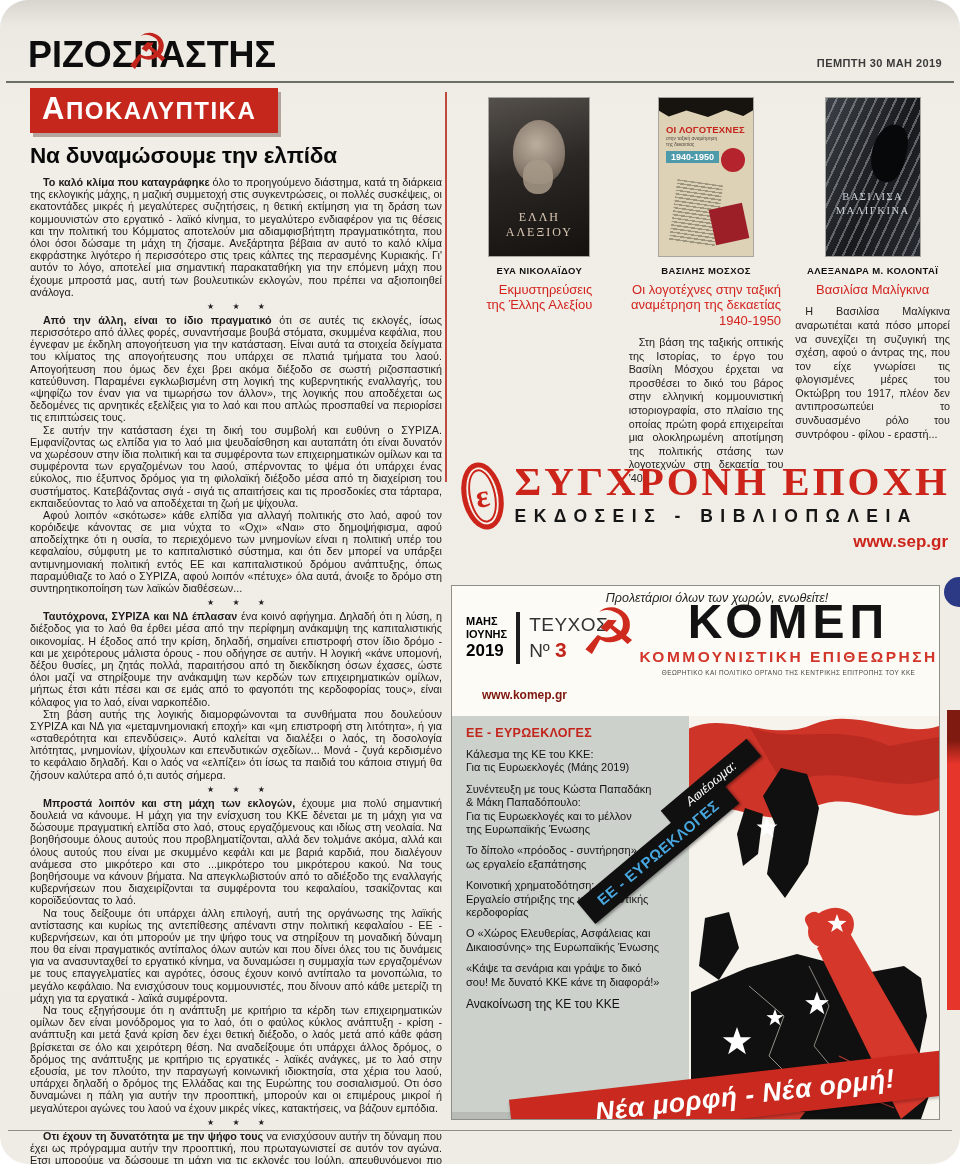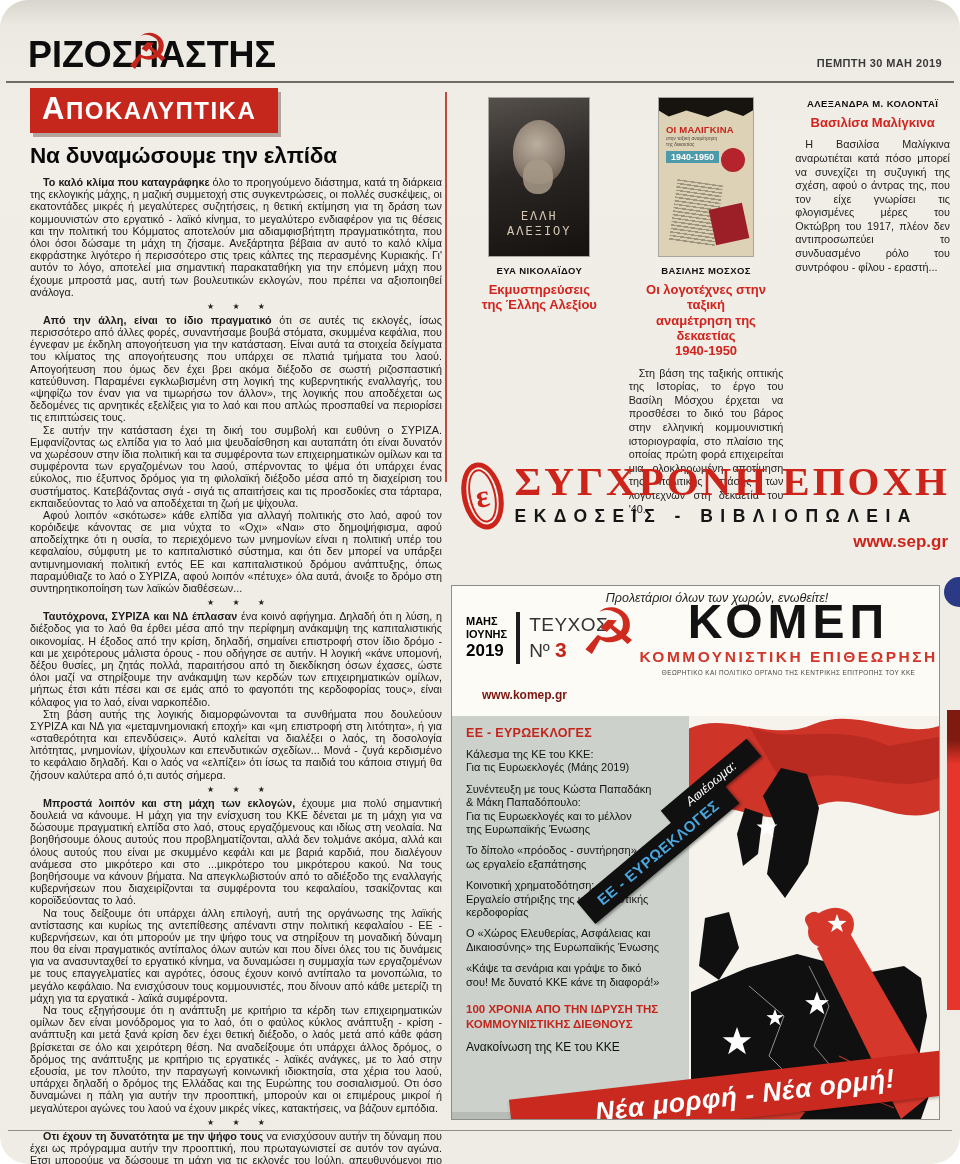--- a/index.html
+++ b/index.html
@@ -27,40 +27,40 @@
   
   .books{position:absolute;left:462px;top:98px;width:488px;display:flex;gap:12px;}
   .book{flex:1;display:flex;flex-direction:column;align-items:center;}
   .cover{height:158px;margin-bottom:9px;box-shadow:0 0 0 1px rgba(0,0,0,.3);position:relative;overflow:hidden;}
   .cover-1{width:100px;background:linear-gradient(165deg,#55504b 0%,#2b2725 45%,#14110f 100%);}
   .face-blob{position:absolute;left:24px;top:22px;width:52px;height:64px;border-radius:50% 50% 46% 46%;
     background:radial-gradient(circle at 45% 38%,#c9bcab 0%,#97897a 55%,#55493d 100%);opacity:.9;}
   .hand-blob{position:absolute;left:34px;top:62px;width:30px;height:34px;border-radius:45%;
     background:#a89a88;opacity:.85;}
   .cover1-text{position:absolute;left:0;right:0;bottom:16px;text-align:center;color:#ead9c2;
-    font-family:Liberation Mono, monospace;font-size:12px;letter-spacing:2px;line-height:1.25;white-space:pre-line;opacity:.9;}
+    font-family:Liberation Serif, serif;font-size:12px;letter-spacing:2px;line-height:1.25;white-space:pre-line;opacity:.9;}
   .cover-2{width:94px;background:#ddd2b6;}
   .torn-band{position:absolute;left:-2px;right:-2px;top:0;height:20px;background:#17140f;
     clip-path:polygon(0 0,100% 0,100% 55%,88% 90%,70% 60%,52% 95%,30% 62%,12% 92%,0 58%);}
   .cover2-title{position:absolute;left:7px;top:26px;color:#c5241c;font-weight:bold;font-size:9.5px;letter-spacing:.2px;}
   .cover2-sub{position:absolute;left:7px;top:38px;color:#4c463c;font-size:4.8px;line-height:1.25;white-space:pre-line;}
   .cover2-years{position:absolute;left:7px;top:53px;background:#4d9aab;color:#fff;font-weight:bold;
     font-size:9px;padding:1px 5px;}
   .cover2-dot{position:absolute;right:8px;top:50px;width:24px;height:24px;border-radius:50%;background:#b5232c;}
   .newsprint{position:absolute;left:14px;top:84px;width:46px;height:62px;transform:rotate(8deg);
     background:repeating-linear-gradient(180deg,#8f8672 0 1.5px,#d9cfb4 1.5px 3.5px);opacity:.8;}
   .cover2-square{position:absolute;right:7px;bottom:14px;width:34px;height:36px;background:#9c1f28;transform:rotate(-12deg);}
   .cover-3{width:94px;background:linear-gradient(115deg,#3d4147 0%,#17191d 55%,#272a30 100%);}
   .streaks{position:absolute;inset:0;background:repeating-linear-gradient(115deg,rgba(220,225,230,.35) 0 2px,rgba(0,0,0,0) 2px 9px);}
   .figure-blob{position:absolute;right:14px;top:26px;width:34px;height:58px;border-radius:50% 40% 40% 50%;
     background:#07080a;transform:rotate(14deg);}
   .cover3-text{position:absolute;left:0;right:0;top:92px;text-align:center;color:#ccd2d9;
     font-family:"Liberation Serif",serif;font-size:10.5px;letter-spacing:1.5px;line-height:1.3;white-space:pre-line;}
   .book-author{font-size:9.5px;font-weight:bold;color:#101010;letter-spacing:.4px;margin-bottom:6px;text-align:right;}
-  .book-title{font-size:13px;font-weight:bold;color:#d2231e;text-align:center;line-height:1.18;
+  .book-title{font-size:13px;font-weight:normal;color:#d2231e;text-align:right;line-height:1.18;
     white-space:pre-line;margin-bottom:8px;}
   .book-review{font-size:10.8px;line-height:1.26;text-align:justify;color:#222;align-self:stretch;text-indent:10px;}
   
   .sep-ad{position:absolute;left:462px;top:462px;width:488px;display:flex;align-items:flex-start;}
   .sep-logo{width:58px;height:58px;border:5px solid #cc241a;border-radius:50%;display:flex;align-items:center;
     justify-content:center;transform:rotate(-12deg);margin-right:12px;box-shadow:inset 0 0 0 2px #f4f1ea,inset 0 0 0 4px #cc241a;}
   .sep-logo span{font-family:"Liberation Serif",serif;font-size:32px;color:#cc241a;font-weight:bold;}
   .sep-text{flex:1;}
   .sep-title{font-family:"Liberation Serif",serif;color:#cc241a;font-size:41px;font-weight:bold;
     letter-spacing:3px;line-height:.95;white-space:nowrap;}
@@ -154,35 +154,41 @@
         <div class="cover1-text">ΕΛΛΗ
 ΑΛΕΞΙΟΥ</div>
       </div>
       <div class="book-author">ΕΥΑ ΝΙΚΟΛΑΪΔΟΥ</div>
       <div class="book-title">Εκμυστηρεύσεις
 της Έλλης Αλεξίου</div>
     </div>
     <div class="book">
       <div class="cover cover-2">
         <div class="torn-band"></div>
-        <div class="cover2-title">ΟΙ ΜΑΛΙΓΚΙΝΑ</div>
+        <div class="cover2-title">ΟΙ ΛΟΓΟΤΕΧΝΕΣ</div>
         <div class="cover2-sub">στην ταξική αναμέτρηση
 της δεκαετίας</div>
         <div class="cover2-years">1940-1950</div>
         <div class="cover2-dot"></div>
         <div class="newsprint"></div>
         <div class="cover2-square"></div>
       </div>
       <div class="book-author">ΒΑΣΙΛΗΣ ΜΟΣΧΟΣ</div>
       <div class="book-title">Οι λογοτέχνες στην ταξική
 αναμέτρηση της δεκαετίας
 1940-1950</div>
       <div class="book-review">Στη βάση της ταξικής οπτικής της Ιστορίας, το έργο του Βασίλη Μόσχου έρχεται να προσθέσει το δικό του βάρος στην ελληνική κομμουνιστική ιστοριογραφία, στο πλαίσιο της οποίας πρώτη φορά επιχειρείται μια ολοκληρωμένη αποτίμηση της πολιτικής στάσης των λογοτεχνών στη δεκαετία του '40.</div>
     </div>
     <div class="book">
+      <div class="cover cover-3">
+        <div class="streaks"></div>
+        <div class="figure-blob"></div>
+        <div class="cover3-text">ΒΑΣΙΛΙΣΑ
+ΜΑΛΙΓΚΙΝΑ</div>
+      </div>
       <div class="book-author">ΑΛΕΞΑΝΔΡΑ Μ. ΚΟΛΟΝΤΑΪ</div>
       <div class="book-title">Βασιλίσα Μαλίγκινα</div>
       <div class="book-review">Η Βασιλίσα Μαλίγκινα αναρωτιέται κατά πόσο μπορεί να συνεχίζει τη συζυγική της σχέση, αφού ο άντρας της, που τον είχε γνωρίσει τις φλογισμένες μέρες του Οκτώβρη του 1917, πλέον δεν αντιπροσωπεύει το συνδυασμένο ρόλο του συντρόφου - φίλου - εραστή...</div>
     </div>
   </div>
 
   <div class="sep-ad">
     <div class="sep-logo">
         <span>ε</span>
       </div>
@@ -260,22 +266,20 @@
 της Ευρωπαϊκής Ένωσης</div>
         <div class="topic">Το δίπολο «πρόοδος - συντήρηση»
 ως εργαλείο εξαπάτησης</div>
         <div class="topic">Κοινοτική χρηματοδότηση:
 Εργαλείο στήριξης της καπιταλιστικής
 κερδοφορίας</div>
         <div class="topic">Ο «Χώρος Ελευθερίας, Ασφάλειας και
 Δικαιοσύνης» της Ευρωπαϊκής Ένωσης</div>
         <div class="topic">«Κάψε τα σενάρια και γράψε το δικό
 σου! Με δυνατό ΚΚΕ κάνε τη διαφορά!»</div>
-        <div class="feature-title">100 ΧΡΟΝΙΑ ΑΠΟ ΤΗΝ ΙΔΡΥΣΗ ΤΗΣ
-ΚΟΜΜΟΥΝΙΣΤΙΚΗΣ ΔΙΕΘΝΟΥΣ</div>
         <div class="feature-sub">Ανακοίνωση της ΚΕ του ΚΚΕ</div>
       </div>
 
       <div class="ribbon ribbon-small">Αφιέρωμα:</div>
       <div class="ribbon ribbon-large">ΕΕ - ΕΥΡΩΕΚΛΟΓΕΣ</div>
 
       <div class="stripe-gray"></div>
       <div class="stripe stripe-a"></div>
       <div class="stripe stripe-b"></div>
       <div class="stripe stripe-c"></div>

